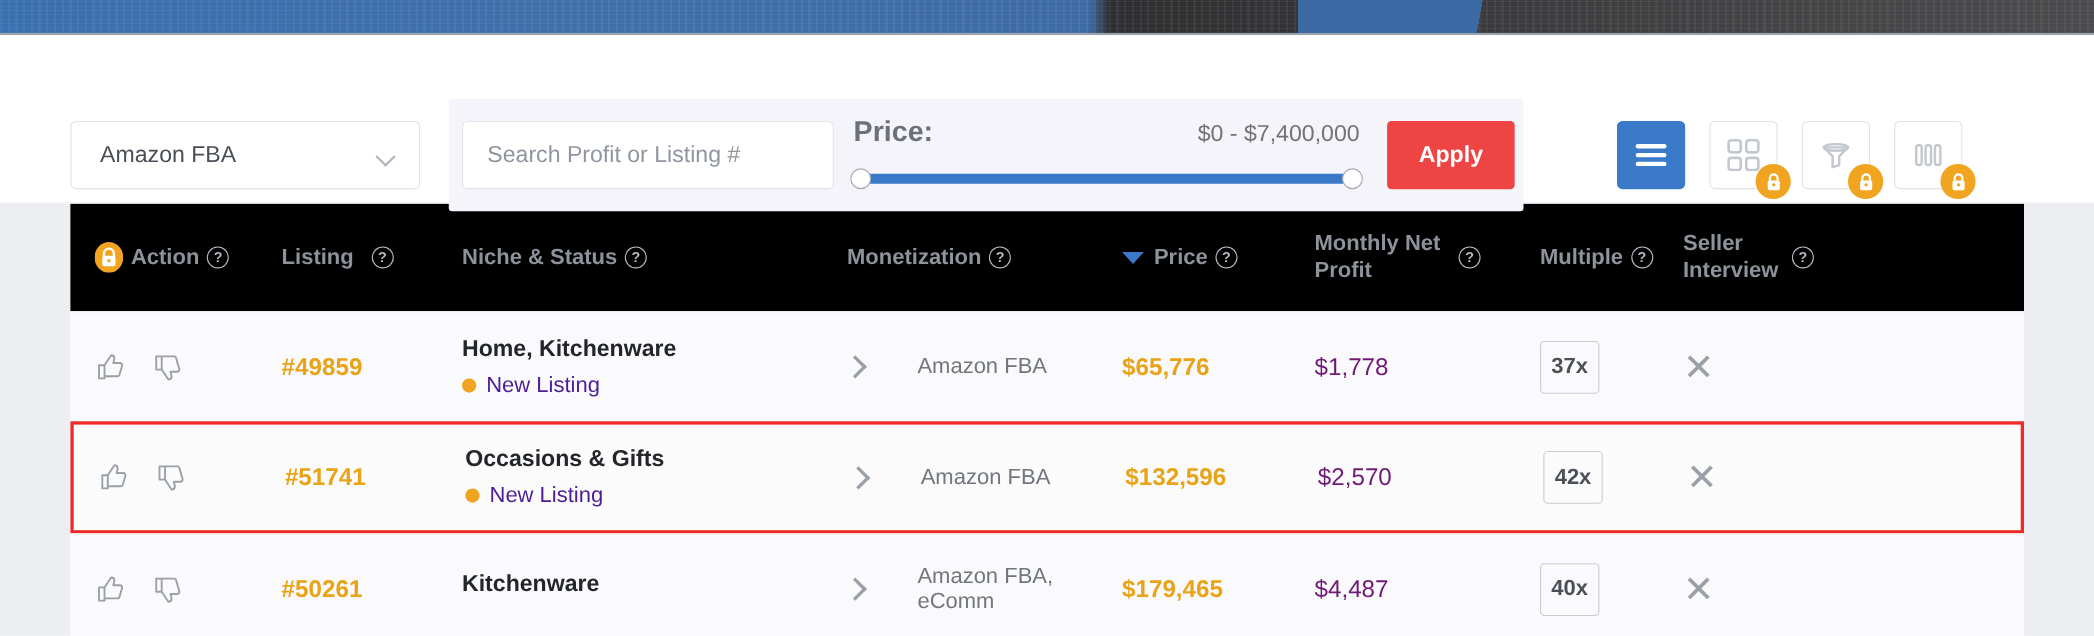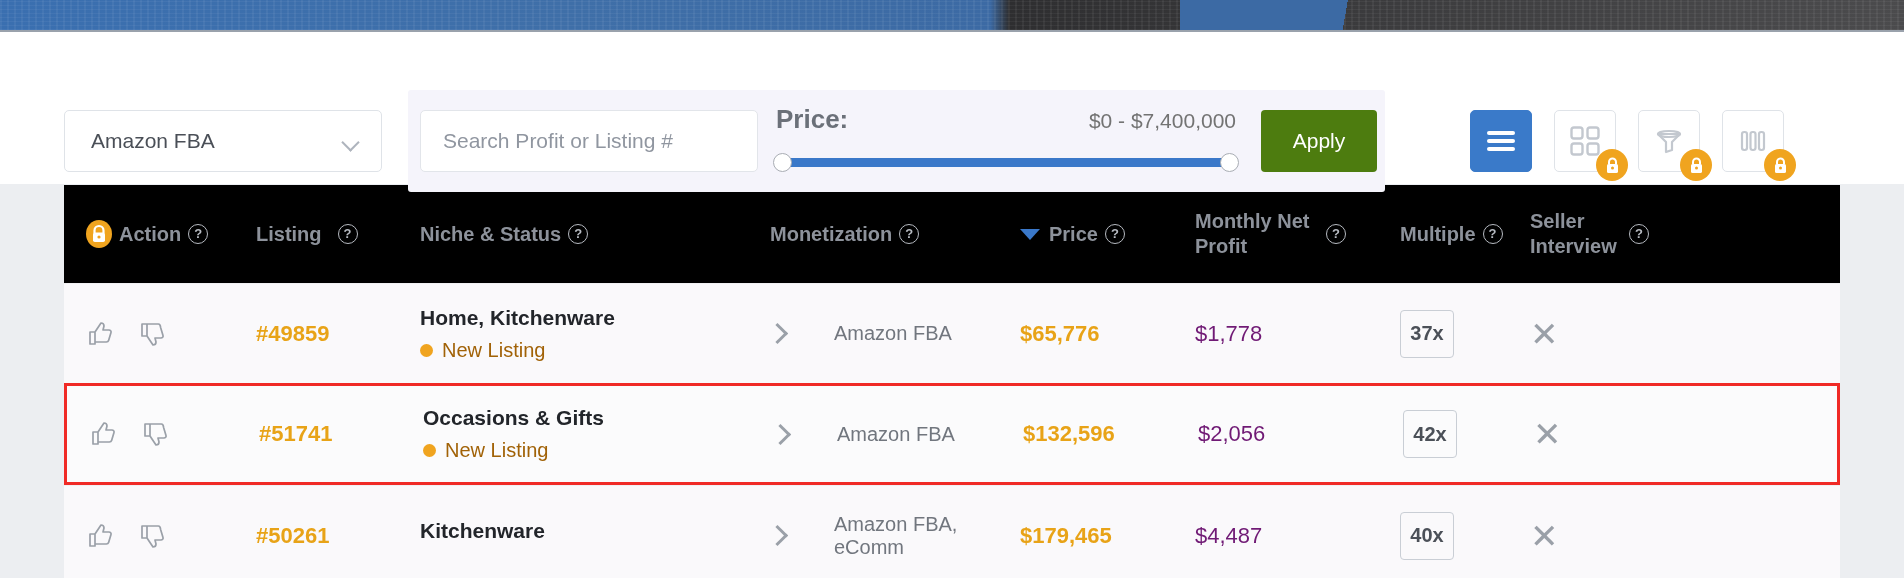--- a/index.html
+++ b/index.html
@@ -87,22 +87,22 @@
     width: 19px; height: 19px;
     background: #fff; border: 1px solid #a9adb4; border-radius: 50%;
     cursor: pointer;
   }
   .knob.left { left: -3px; }
   .knob.right { right: -3px; }
 
   .apply-btn {
     position: absolute; left: 853px; top: 20px;
     width: 116px; height: 62px;
-    background: #4d7c0f; border: none; border-radius: 4px;
-    color: #fff; font-size: 21px; font-weight: normal;
+    background: #ef4444; border: none; border-radius: 4px;
+    color: #fff; font-size: 21px; font-weight: bold;
     font-family: "Liberation Sans", sans-serif;
     cursor: pointer;
   }
 
   .view-group { position: absolute; left: 1470px; top: 78px; display: flex; gap: 22px; }
   .view-btn {
     position: relative;
     width: 62px; height: 62px;
     border: 1px solid #dfe3e8; border-radius: 5px;
     background: #fff;
@@ -169,21 +169,21 @@
     height: 102px;
   }
 
   .actions { display: flex; gap: 22px; align-items: center; }
   .thumb { cursor: pointer; }
 
   .listing-id { font-size: 22px; font-weight: bold; color: #e8a317; cursor: pointer; }
   .niche-title { font-size: 21px; font-weight: bold; color: #22252a; }
   .status { display: flex; align-items: center; gap: 9px; margin-top: 9px; }
   .dot { width: 13px; height: 13px; border-radius: 50%; background: #f0a41f; flex: none; }
-  .status-label { font-size: 20px; color: #a16207; }
+  .status-label { font-size: 20px; color: #4c1d95; }
 
   .arrow-cell { width: 64px; display: flex; align-items: center; }
   .arrow {
     width: 15px; height: 15px;
     border-right: 3px solid #9aa0a8; border-top: 3px solid #9aa0a8;
     transform: rotate(45deg);
     cursor: pointer;
   }
   .monet-text { font-size: 20px; color: #71767e; }
   .price-cell { font-size: 22px; font-weight: bold; color: #e8a317; }
@@ -408,21 +408,21 @@
       <div class="arrow-cell">
         <span class="arrow"></span>
       </div>
       <div class="c-monet" style="width:186px">
         <span class="monet-text">Amazon FBA</span>
       </div>
       <div class="c-price">
         <span class="price-cell">$132,596</span>
       </div>
       <div class="c-profit">
-        <span class="profit-cell">$2,056</span>
+        <span class="profit-cell">$2,570</span>
       </div>
       <div class="c-mult">
         <span class="mult-badge">42x</span>
       </div>
       <div class="c-seller">
         <span class="xmark">✕</span>
       </div>
     </div>
 
     <div class="row">

